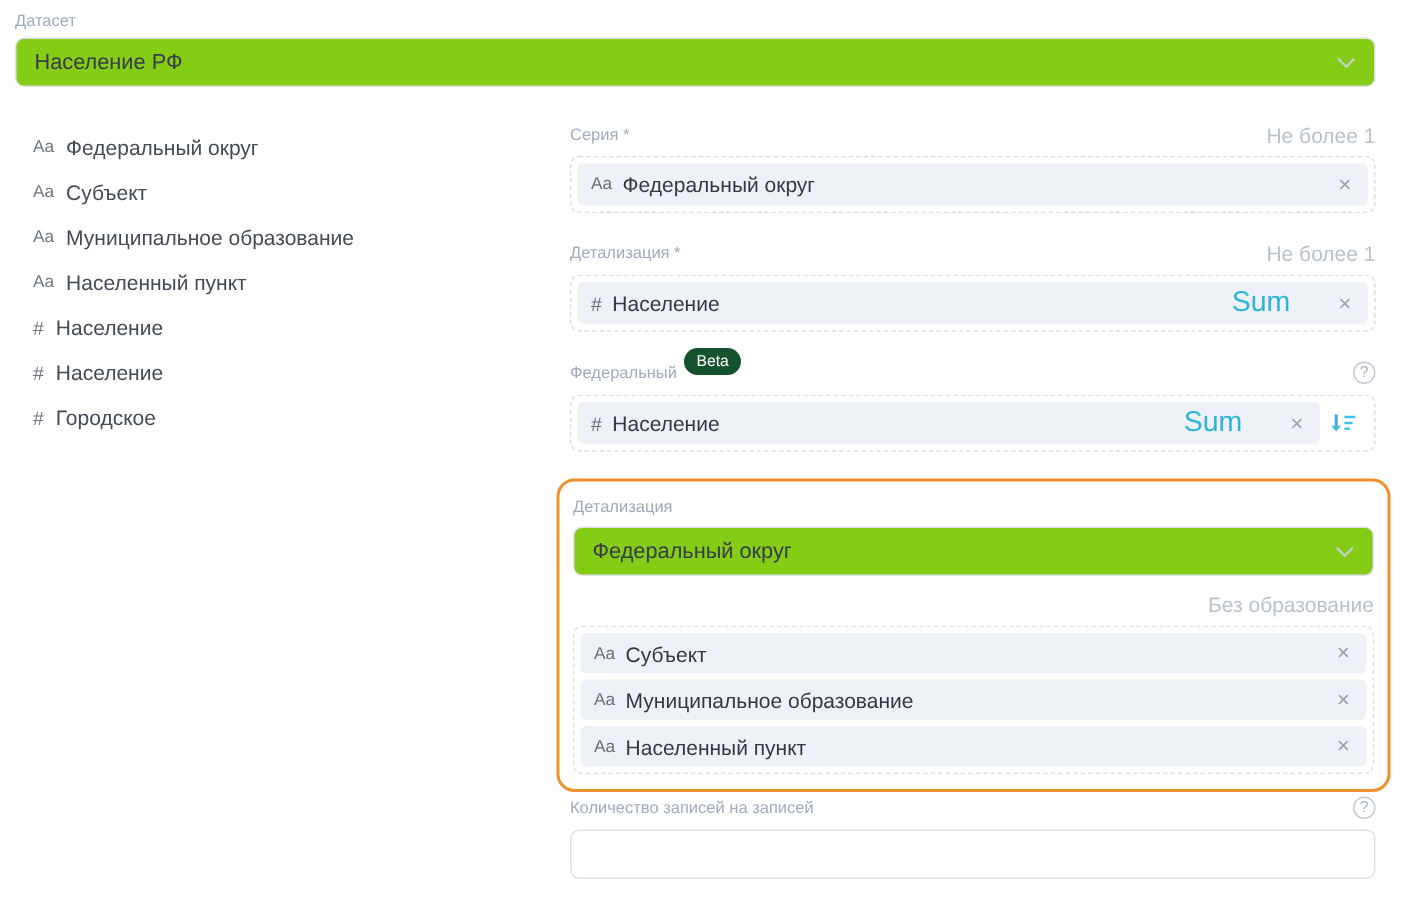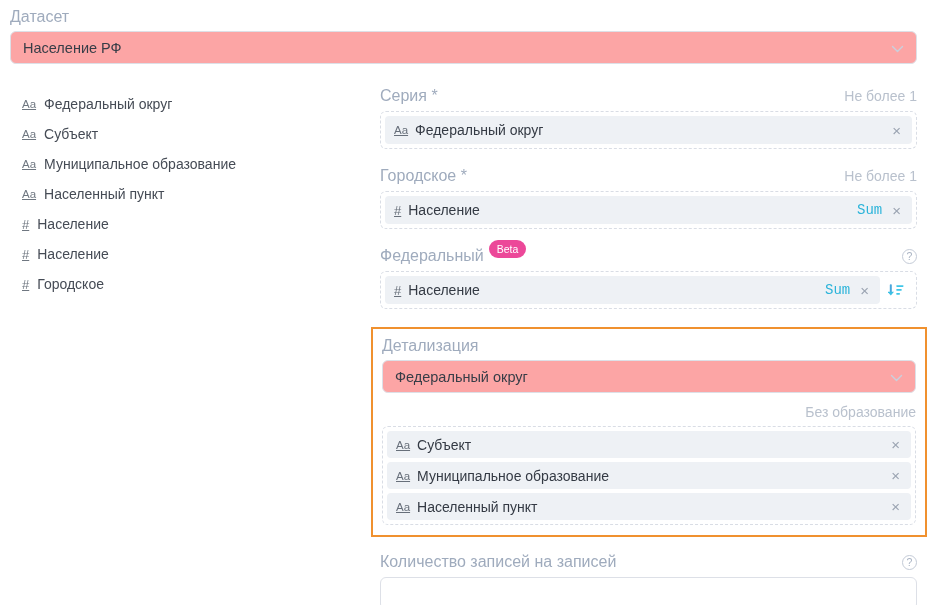--- a/index.html
+++ b/index.html
@@ -5,77 +5,77 @@
   * { box-sizing: border-box; }
   html, body { margin: 0; padding: 0; background: #ffffff; }
   body {
     font-family: "Liberation Sans", "DejaVu Sans", sans-serif;
     color: #343a44;
     -webkit-font-smoothing: antialiased;
   }
   .page { width: 938px; height: 605px; padding: 8px 21px 0 10px; overflow: hidden; }
 
   
-  .label { font-size: 16px; color: #9fabbd; }
+  .label { font-size: 11px; color: #9fabbd; }
   .hint  { font-size: 14px; color: #b9c1cd; }
   .label-row { display: flex; align-items: center; justify-content: space-between; margin-bottom: 6px; min-height: 17px; }
 
   .select {
     height: 33px; border: 1px solid #dde0e7; border-radius: 6px;
     display: flex; align-items: center; padding: 0 12px;
-    font-size: 14.5px; color: #373d47; background: #fca5a5; cursor: pointer;
+    font-size: 14.5px; color: #373d47; background: #84cc16; cursor: pointer;
   }
   .select .grow { flex: 1 1 auto; overflow: hidden; white-space: nowrap; }
 
   .help {
     width: 15px; height: 15px; border: 1px solid #c4cbd7; border-radius: 50%;
     color: #a9b3c3; font-size: 10.5px; line-height: 1;
     display: inline-flex; align-items: center; justify-content: center; flex: 0 0 auto;
   }
 
   .dropzone {
     border: 1px dashed #d9dde5; border-radius: 6px; padding: 4px;
   }
   .chip {
     background: #eef1f5; border-radius: 4px; height: 28px;
     display: flex; align-items: center; padding: 0 10px 0 9px; gap: 7px;
     font-size: 14px; color: #343a44;
   }
   .chip .chip-spacer { flex: 1 1 auto; }
-  .type-icon { font-size: 11.5px; color: #676f7a; flex: 0 0 auto; letter-spacing: 0; text-decoration: underline; }
+  .type-icon { font-size: 11.5px; color: #676f7a; flex: 0 0 auto; letter-spacing: 0; }
   .type-icon.num { font-size: 13px; }
   .close-x { font-size: 15px; color: #9aa3b1; cursor: pointer; line-height: 1; padding: 0 1px; }
-  .agg { font-size: 14px; color: #2cb4da; margin-right: 2px; font-family: Liberation Mono, monospace; }
+  .agg { font-size: 19px; color: #2cb4da; margin-right: 24px; }
 
   
   .dataset-label { margin-bottom: 5px; }
   .dataset-select { width: 907px; }
 
   
   .columns { display: flex; margin-top: 23px; }
   .field-list { width: 370px; flex: 0 0 370px; padding: 2px 0 0 12px; }
   .field-item { height: 30px; display: flex; align-items: center; gap: 8px; font-size: 14px; color: #454b55; cursor: pointer; }
   .field-item .type-icon { color: #6f7781; }
 
   .config { flex: 1 1 auto; }
   .section { margin-bottom: 18px; }
 
   
   .badge-beta {
-    background: #ec4899; color: #ffffff; font-size: 10.5px;
+    background: #14532d; color: #ffffff; font-size: 10.5px;
     padding: 3px 8px; border-radius: 10px; position: relative; top: -8px; margin-left: 5px;
   }
   .sort-zone { display: flex; align-items: center; }
   .sort-zone .chip { flex: 1 1 auto; }
   .sort-btn { flex: 0 0 auto; width: 32px; display: flex; justify-content: center; align-items: center; cursor: pointer; }
 
   
   .detail-outline {
-    border: 2px solid #f0912f; border-radius: 0;
-    margin: 12px -10px 16px -9px; padding: 8px 9px 10px 9px;
+    border: 2px solid #f0912f; border-radius: 12px;
+    margin: 12px -10px 2px -9px; padding: 8px 9px 10px 9px;
   }
   .detail-hint-row { text-align: right; margin: 11px 0 6px; }
   .detail-zone .chip { margin-bottom: 4px; height: 27px; }
   .detail-zone .chip:last-child { margin-bottom: 0; }
 
   
   .page-size-input {
     width: 100%; height: 33px; border: 1px solid #dde0e7; border-radius: 6px;
     font-family: inherit; font-size: 14.5px; color: #373d47; padding: 0 12px; outline: none;
   }
@@ -142,21 +142,21 @@
             <span class="type-icon">Aa</span>
             <span>Федеральный округ</span>
             <span class="chip-spacer"></span>
             <span class="close-x">×</span>
           </div>
         </div>
       </div>
 
       <div class="section">
         <div class="label-row">
-          <span class="label">Городское *</span>
+          <span class="label">Детализация *</span>
           <span class="hint">Не более 1</span>
         </div>
         <div class="dropzone">
           <div class="chip">
             <span class="type-icon num">#</span>
             <span>Население</span>
             <span class="chip-spacer"></span>
             <span class="agg">Sum</span>
             <span class="close-x">×</span>
           </div>

